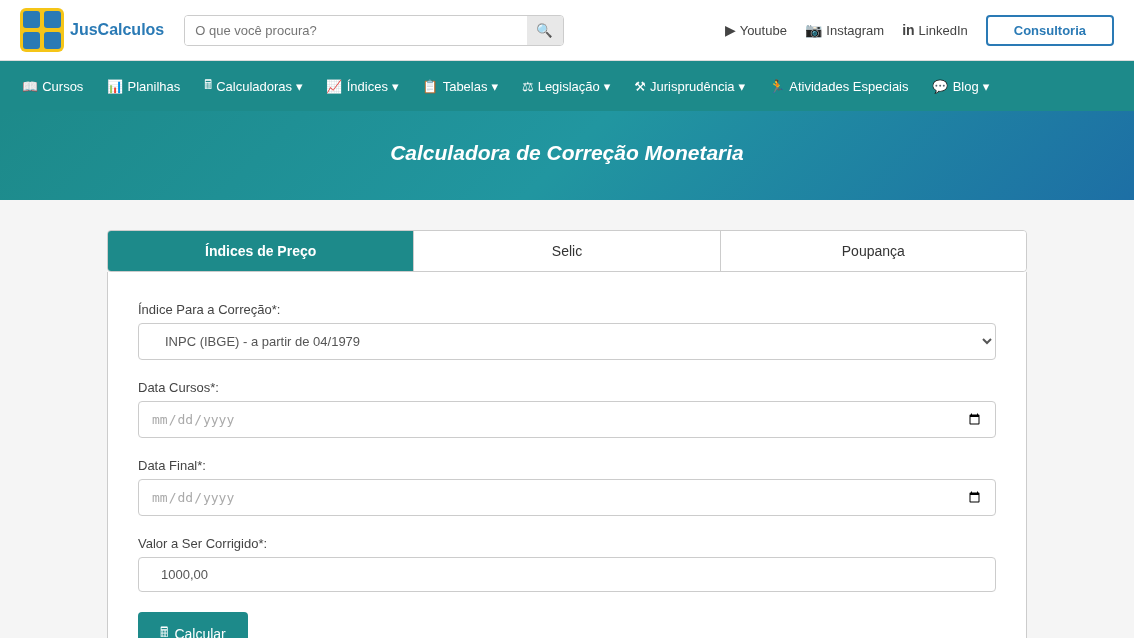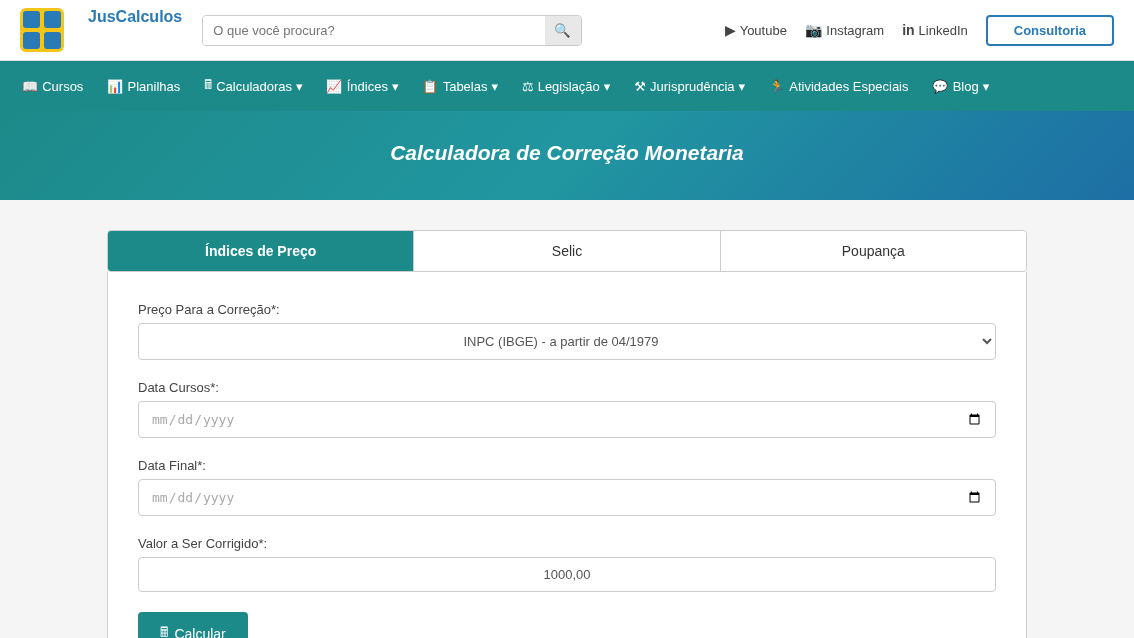--- a/index.html
+++ b/index.html
@@ -9,21 +9,22 @@
     .header {
       background: #fff;
       display: flex;
       align-items: center;
       padding: 8px 20px;
       border-bottom: 1px solid #ddd;
       gap: 20px;
     }
     .logo-wrap {
       display: flex;
-      gap: 24px;
+      align-items: center;
+      gap: 6px;
       text-decoration: none;
     }
     .logo-icon {
       width: 44px;
       height: 44px;
     }
     .search-wrap {
       display: flex;
       align-items: center;
       border: 1px solid #ccc;
@@ -148,27 +149,26 @@
       margin-bottom: 20px;
     }
     .form-label {
       display: block;
       margin-bottom: 6px;
       font-size: 13px;
       color: #444;
     }
     .form-select, .form-input {
       width: 100%;
-      padding: 9px 0;
+      padding: 9px 22px;
       border: 1px solid #ccc;
       border-radius: 4px;
       font-size: 13px;
       color: #555;
       background: #fff;
-      text-align: center;
     }
     .form-select { appearance: auto; }
     .date-wrap {
       position: relative;
     }
     .date-input {
       width: 100%;
       padding: 9px 12px;
       border: 1px solid #ccc;
       border-radius: 4px;
@@ -278,21 +278,21 @@
 
   <div class="tabs">
     <button class="tab active">Índices de Preço</button>
     <button class="tab">Selic</button>
     <button class="tab">Poupança</button>
   </div>
 
   <div class="form-card">
 
     <div class="form-group">
-      <label class="form-label">Preço Para a Correção*:</label>
+      <label class="form-label">Índice Para a Correção*:</label>
       <select class="form-select">
         <option>INPC (IBGE) - a partir de 04/1979</option>
         <option>IPCA (IBGE)</option>
         <option>IGP-M (FGV)</option>
         <option>IGP-DI (FGV)</option>
         <option>IPC (FIPE)</option>
       </select>
     </div>
 
     <div class="form-group">

